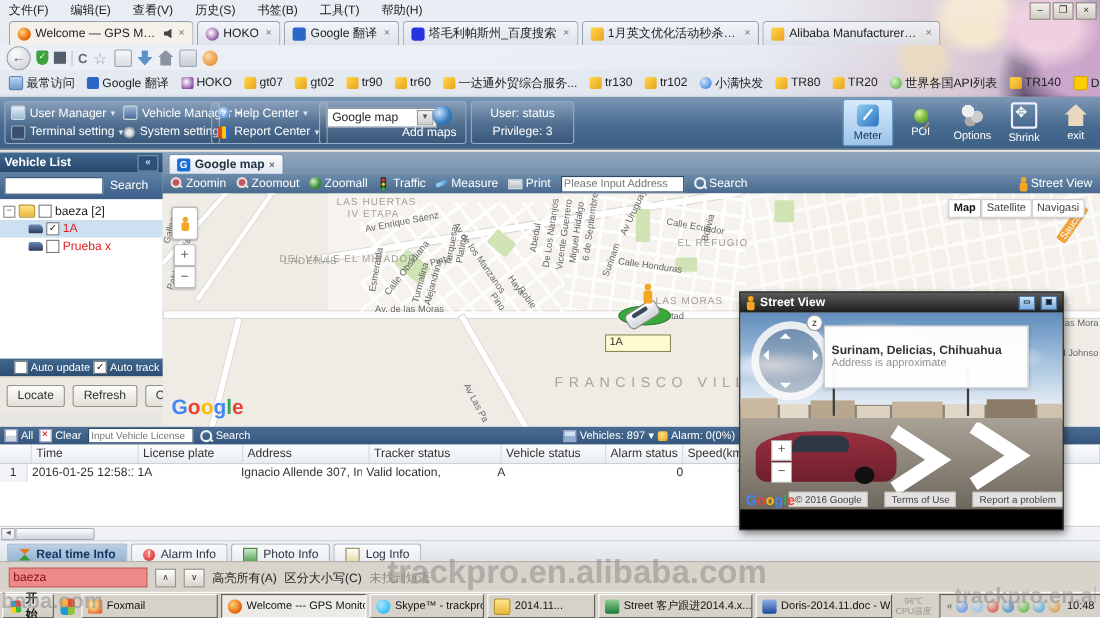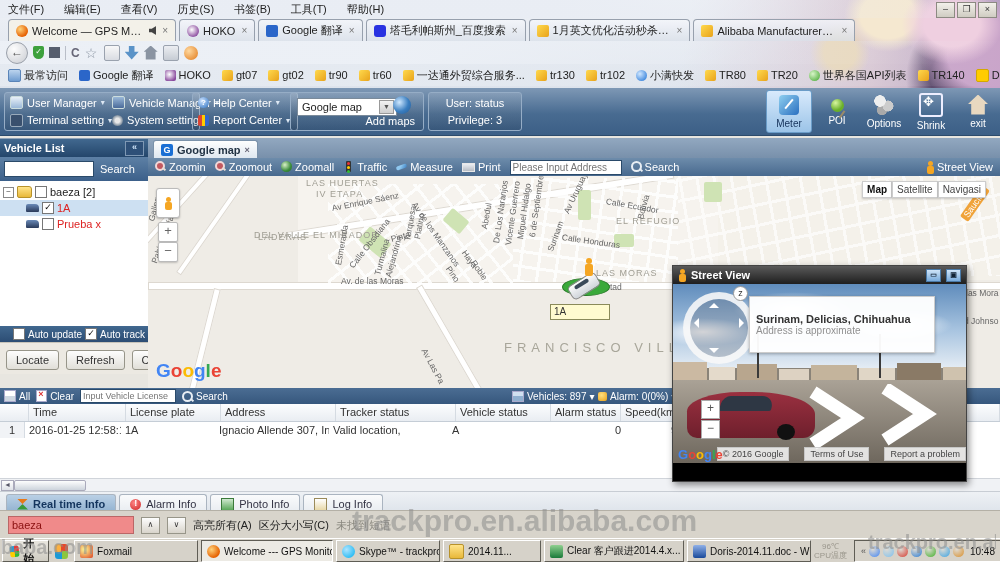--- a/index.html
+++ b/index.html
@@ -801,21 +801,21 @@
         <div class="tbtn" style="width: 92px;">
           <span class="tbico tb-skype"></span>
           <span>Skype™ - trackpro18</span>
         </div>
         <div class="tbtn" style="width: 86px;">
           <span class="tbico tb-folder"></span>
           <span>2014.11...</span>
         </div>
         <div class="tbtn" style="width: 128px;">
           <span class="tbico tb-excel"></span>
-          <span>Clear 客户跟进2014.4.x...</span>
+          <span>Street 客户跟进2014.4.x...</span>
         </div>
         <div class="tbtn" style="width: 112px;">
           <span class="tbico tb-word"></span>
           <span>Doris-2014.11.doc - WP...</span>
         </div>
       </span>
     <span id="cpu">
       <div>96℃</div>
       <div>CPU温度</div>
     </span>

